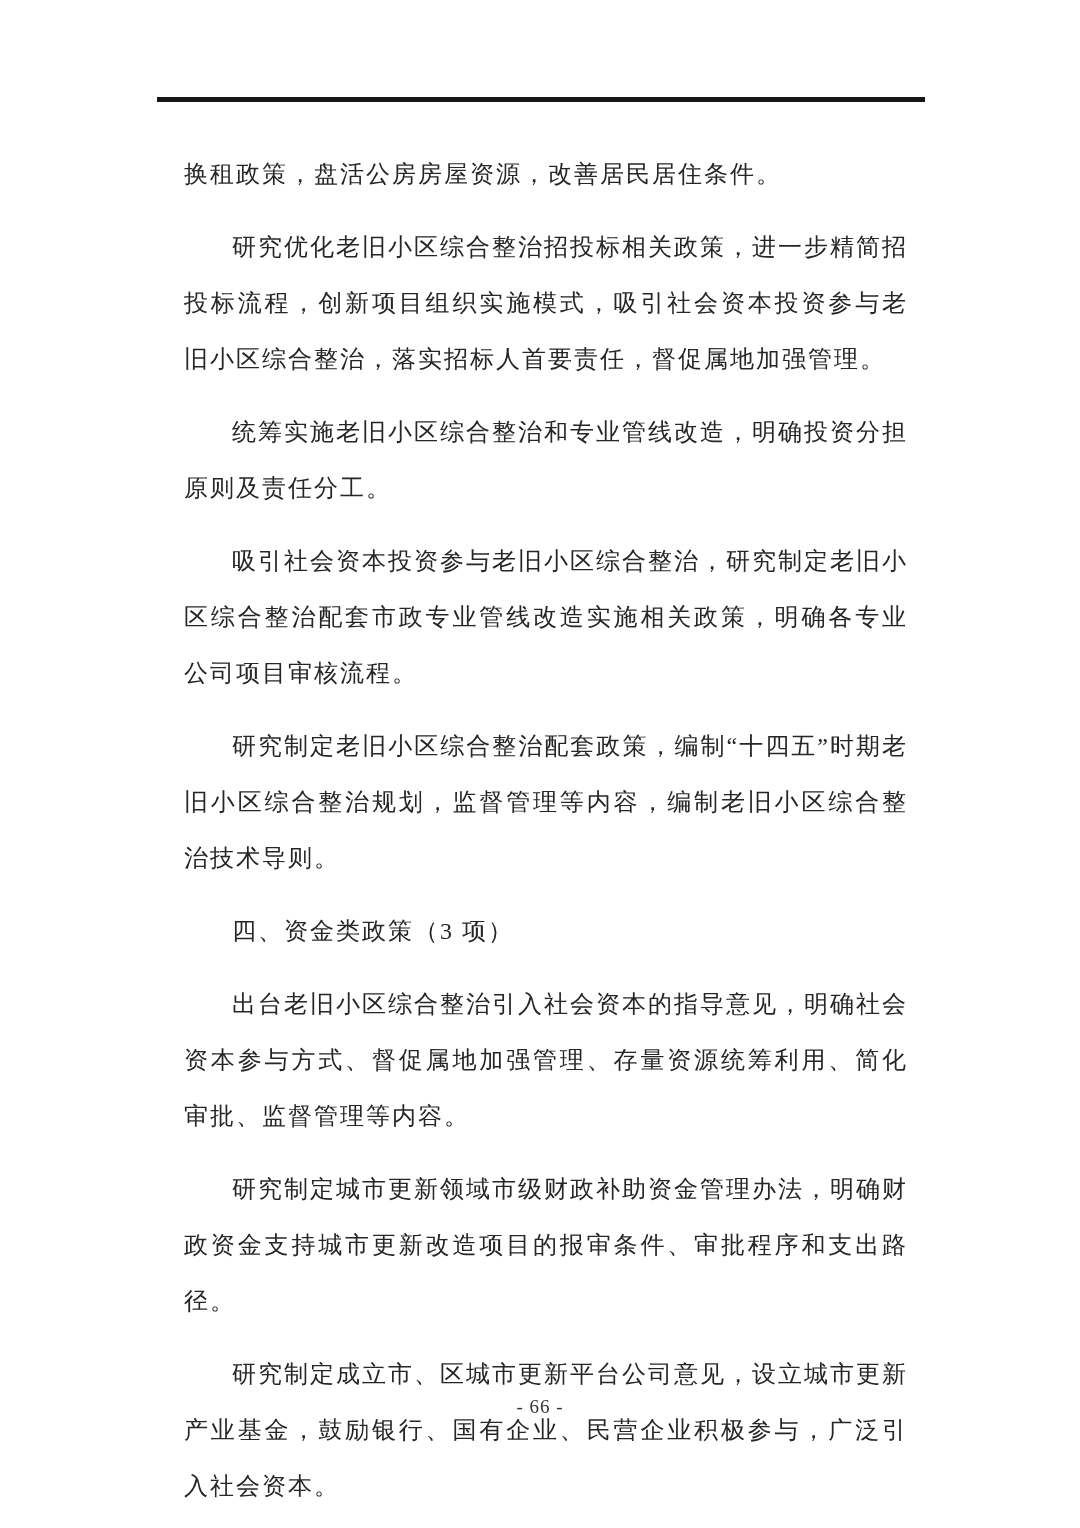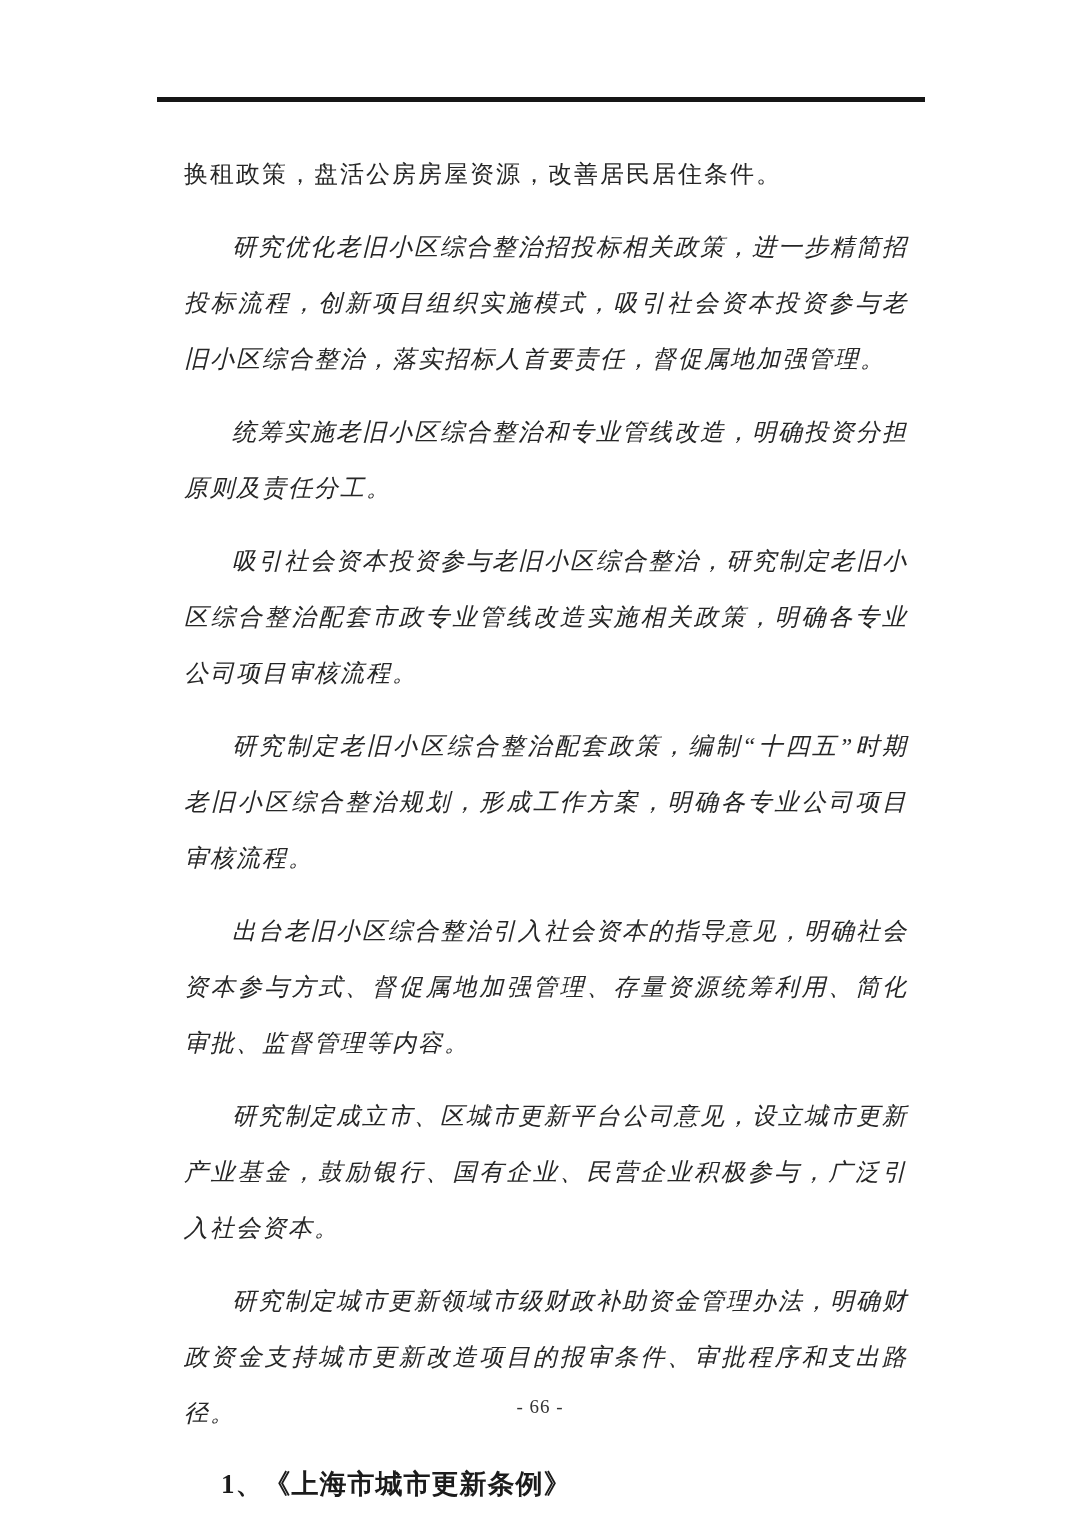--- a/index.html
+++ b/index.html
@@ -29,21 +29,21 @@
     position:absolute;
     left:167px;top:129px;
     width:758px;
     color:var(--text);
     font-size:24px;
     line-height:56px;
     letter-spacing:2px;
     text-align:justify;
   }
   .content p{margin:17px;}
-  .para{text-indent:2em;font-style:italic;}
+  .para{text-indent:2em;}
   .continuation{text-indent:0;}
   .section-heading{text-indent:2em;}
   .chapter-title{
     margin:0;
     margin-top:10px;
     text-indent:2em;
     font-size:27px;
     font-weight:bold;
     line-height:52px;
     letter-spacing:1px;
@@ -68,28 +68,29 @@
 
   <main class="content">
     <p class="continuation">换租政策，盘活公房房屋资源，改善居民居住条件。</p>
 
     <p class="para">研究优化老旧小区综合整治招投标相关政策，进一步精简招投标流程，创新项目组织实施模式，吸引社会资本投资参与老旧小区综合整治，落实招标人首要责任，督促属地加强管理。</p>
 
     <p class="para">统筹实施老旧小区综合整治和专业管线改造，明确投资分担原则及责任分工。</p>
 
     <p class="para">吸引社会资本投资参与老旧小区综合整治，研究制定老旧小区综合整治配套市政专业管线改造实施相关政策，明确各专业公司项目审核流程。</p>
 
-    <p class="para">研究制定老旧小区综合整治配套政策，编制“十四五”时期老旧小区综合整治规划，形成工作方案，明确各专业公司项目审核流程。</p>
+    <p class="para">研究制定老旧小区综合整治配套政策，编制“十四五”时期老旧小区综合整治规划，监督管理等内容，编制老旧小区综合整治技术导则。</p>
 
+    <p class="section-heading">四、资金类政策（3 项）</p>
 
     <p class="para">出台老旧小区综合整治引入社会资本的指导意见，明确社会资本参与方式、督促属地加强管理、存量资源统筹利用、简化审批、监督管理等内容。</p>
 
+    <p class="para">研究制定城市更新领域市级财政补助资金管理办法，明确财政资金支持城市更新改造项目的报审条件、审批程序和支出路径。</p>
+
     <p class="para">研究制定成立市、区城市更新平台公司意见，设立城市更新产业基金，鼓励银行、国有企业、民营企业积极参与，广泛引入社会资本。</p>
-
-    <p class="para">研究制定城市更新领域市级财政补助资金管理办法，明确财政资金支持城市更新改造项目的报审条件、审批程序和支出路径。</p>
 
     <h2 class="chapter-title">1、《上海市城市更新条例》</h2>
   </main>
 
   <footer class="footer">
     <span>- 66 -</span>
   </footer>
 
 </div>
 

